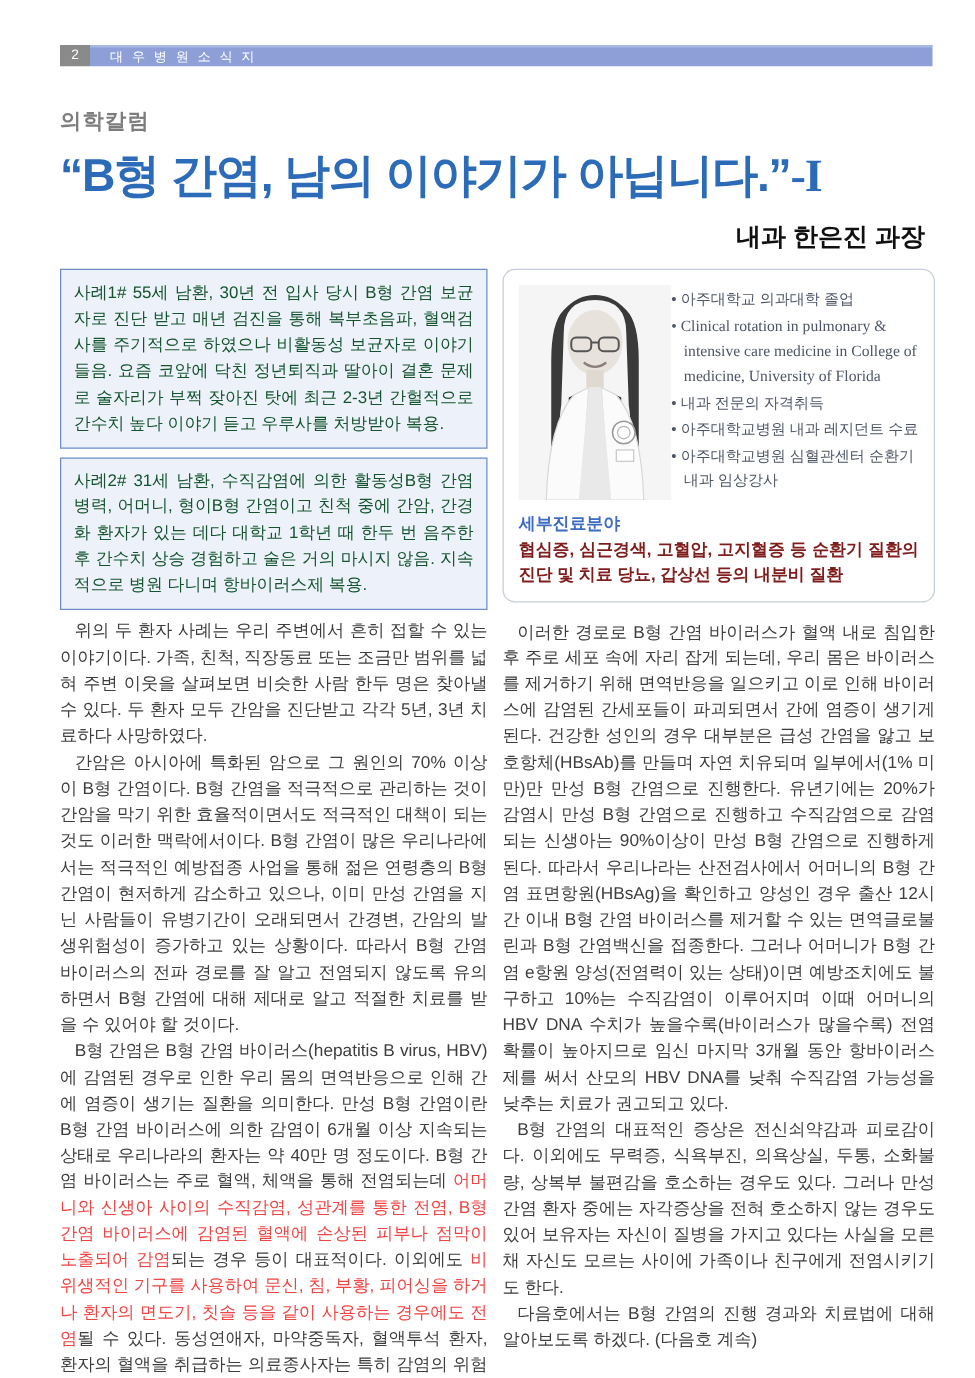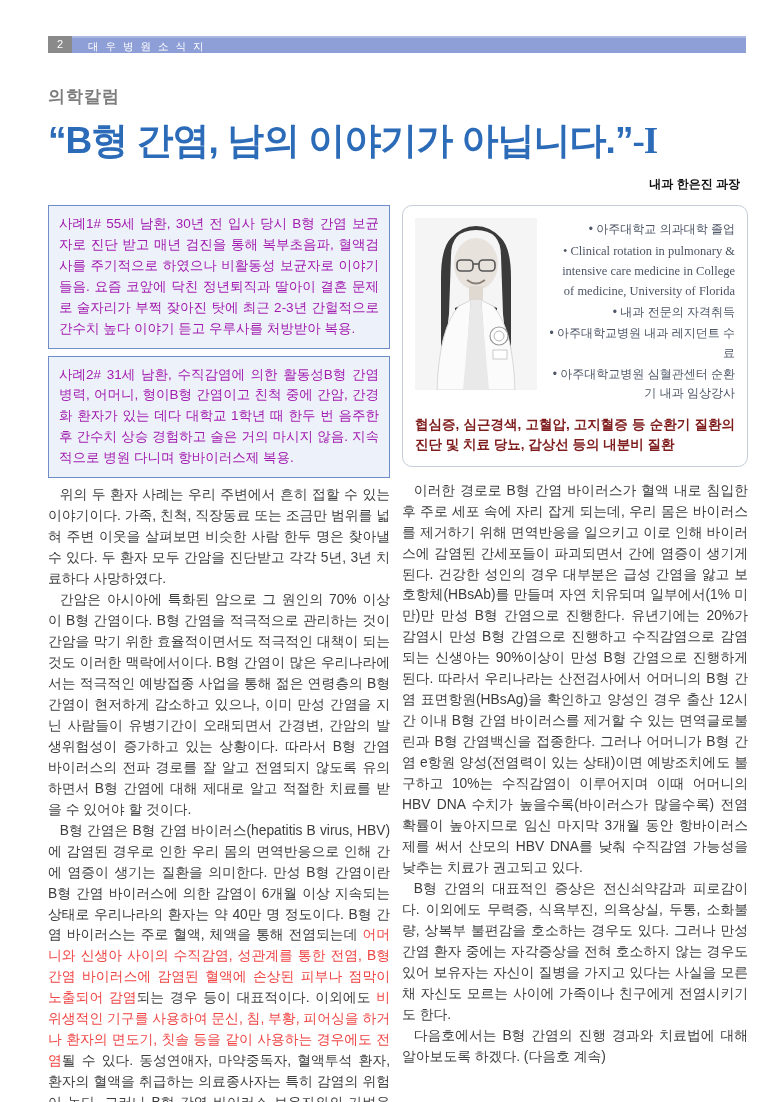--- a/index.html
+++ b/index.html
@@ -9,32 +9,32 @@
   
   .masthead{display:flex;height:17px;line-height:17px;font-size:11px;}
   .pagenum{width:24px;background:#8a8a8a;color:#ffffff;text-align:center;font-size:11px;}
   .mastbar{flex:1;background:#8e9fd7;border-top:2px solid #aab7e3;color:#ffffff;letter-spacing:7px;padding-left:16px;box-sizing:border-box;font-size:10.5px;}
 
   .kicker{margin-top:32px;font-size:17px;color:#7d7d7d;font-weight:bold;letter-spacing:1px;}
 
   .headline{margin-top:8px;text-align:left;font-size:37px;font-weight:bold;color:#2b6bb8;letter-spacing:-1px;white-space:nowrap;}
   .headline .suffix{font-family:"Liberation Serif","DejaVu Serif",serif;font-weight:bold;}
 
-  .author{text-align:right;font-size:12px;font-weight:bold;color:#101010;margin-top:10px;padding-right:6px;}
+  .author{text-align:right;font-size:20px;font-weight:bold;color:#101010;margin-top:10px;padding-right:6px;}
 
   .columns{display:flex;gap:12px;margin-top:12px;flex:1;}
   .col-left{width:342px;flex:none;display:flex;flex-direction:column;}
   .col-right{width:346px;flex:none;display:flex;flex-direction:column;}
 
   
-  .case-box{border:1px solid #6f8ec9;background:#edf2fa;color:#a21caf;padding:8px 10px;font-size:13.5px;line-height:1.55;text-align:justify;margin-bottom:7px;box-sizing:border-box;}
+  .case-box{border:1px solid #6f8ec9;background:#edf2fa;color:#14532d;padding:8px 10px;font-size:13.5px;line-height:1.55;text-align:justify;margin-bottom:7px;box-sizing:border-box;}
 
   
   .profile-box{border:1px solid #c5cdda;border-radius:10px;padding:12px 12px 10px 12px;box-sizing:border-box;margin-bottom:14px;}
-  .profile-top{display:flex;gap:12px;text-align:right;}
+  .profile-top{display:flex;}
   .photo{width:122px;height:172px;flex:none;background:#f4f4f4;overflow:hidden;}
   .creds{list-style:none;margin:2px 0 0 0;padding:0;font-size:12px;line-height:1.6;color:#4d5666;}
   .creds li{padding-left:10px;text-indent:-10px;margin-bottom:2px;}
   .creds li::before{content:"• ";}
   .creds li.latin{font-family:"Liberation Serif","DejaVu Serif",serif;font-size:12.5px;}
   .specialty{margin-top:10px;}
   .specialty .sp-head{font-size:13.5px;font-weight:bold;color:#3e6cc0;margin-bottom:2px;}
   .specialty .sp-text{font-size:13.5px;font-weight:600;color:#7f1d1d;line-height:1.5;text-align:justify;}
 
   
@@ -103,20 +103,21 @@
           </div>
           <ul class="creds">
             <li>아주대학교 의과대학 졸업</li>
             <li class="latin">Clinical rotation in pulmonary &amp; intensive care medicine in College of medicine, University of Florida</li>
             <li>내과 전문의 자격취득</li>
             <li>아주대학교병원 내과 레지던트 수료</li>
             <li>아주대학교병원 심혈관센터 순환기 내과 임상강사</li>
           </ul>
         </div>
         <div class="specialty">
+          <div class="sp-head">세부진료분야</div>
           <div class="sp-text">협심증, 심근경색, 고혈압, 고지혈증 등 순환기 질환의 진단 및 치료 당뇨, 갑상선 등의 내분비 질환</div>
         </div>
       </div>
 
       <p class="body-par">이러한 경로로 B형 간염 바이러스가 혈액 내로 침입한 후 주로 세포 속에 자리 잡게 되는데, 우리 몸은 바이러스를 제거하기 위해 면역반응을 일으키고 이로 인해 바이러스에 감염된 간세포들이 파괴되면서 간에 염증이 생기게 된다. 건강한 성인의 경우 대부분은 급성 간염을 앓고 보호항체(HBsAb)를 만들며 자연 치유되며 일부에서(1% 미만)만 만성 B형 간염으로 진행한다. 유년기에는 20%가 감염시 만성 B형 간염으로 진행하고 수직감염으로 감염되는 신생아는 90%이상이 만성 B형 간염으로 진행하게 된다. 따라서 우리나라는 산전검사에서 어머니의 B형 간염 표면항원(HBsAg)을 확인하고 양성인 경우 출산 12시간 이내 B형 간염 바이러스를 제거할 수 있는 면역글로불린과 B형 간염백신을 접종한다. 그러나 어머니가 B형 간염 e항원 양성(전염력이 있는 상태)이면 예방조치에도 불구하고 10%는 수직감염이 이루어지며 이때 어머니의 HBV DNA 수치가 높을수록(바이러스가 많을수록) 전염 확률이 높아지므로 임신 마지막 3개월 동안 항바이러스제를 써서 산모의 HBV DNA를 낮춰 수직감염 가능성을 낮추는 치료가 권고되고 있다.</p>
       <p class="body-par">B형 간염의 대표적인 증상은 전신쇠약감과 피로감이다. 이외에도 무력증, 식욕부진, 의욕상실, 두통, 소화불량, 상복부 불편감을 호소하는 경우도 있다. 그러나 만성 간염 환자 중에는 자각증상을 전혀 호소하지 않는 경우도 있어 보유자는 자신이 질병을 가지고 있다는 사실을 모른 채 자신도 모르는 사이에 가족이나 친구에게 전염시키기도 한다.</p>
       <p class="body-par">다음호에서는 B형 간염의 진행 경과와 치료법에 대해 알아보도록 하겠다. (다음호 계속)</p>
 
     </div>
   </div>

